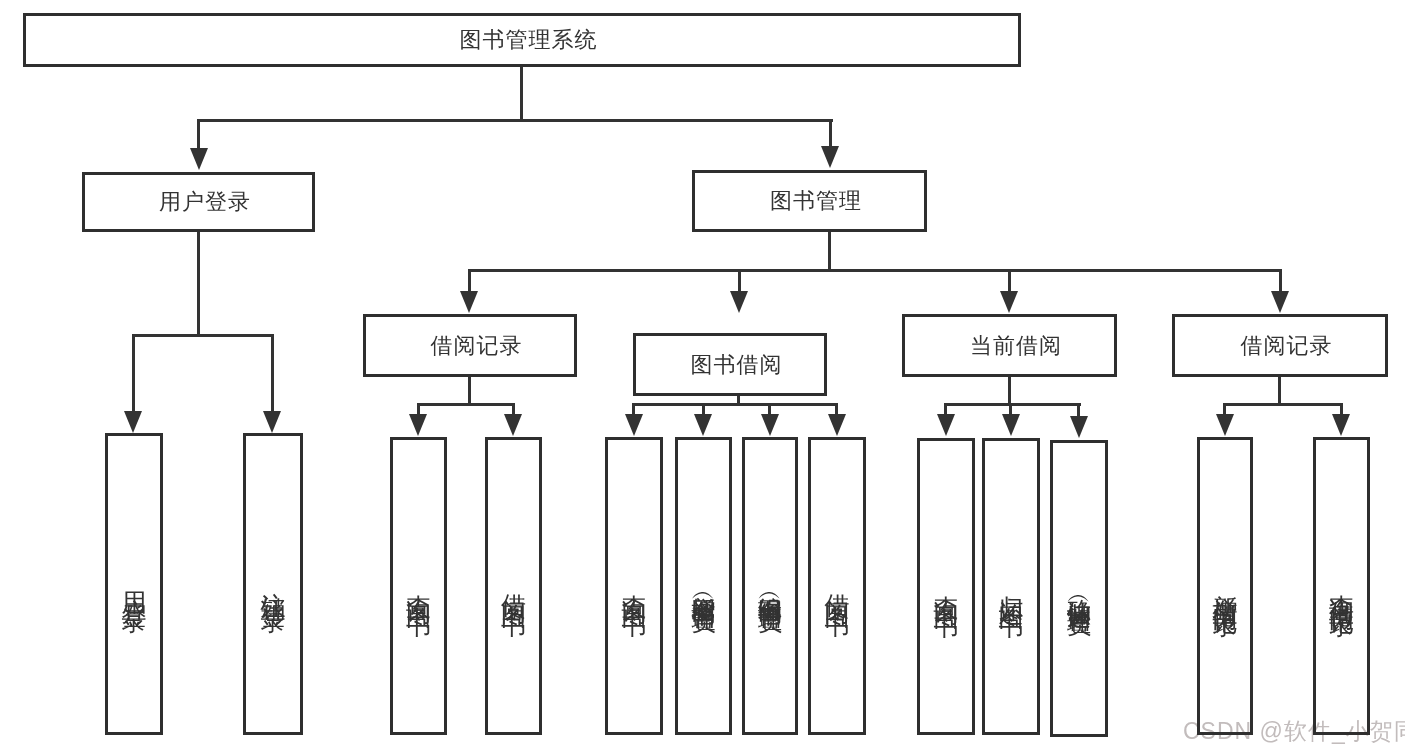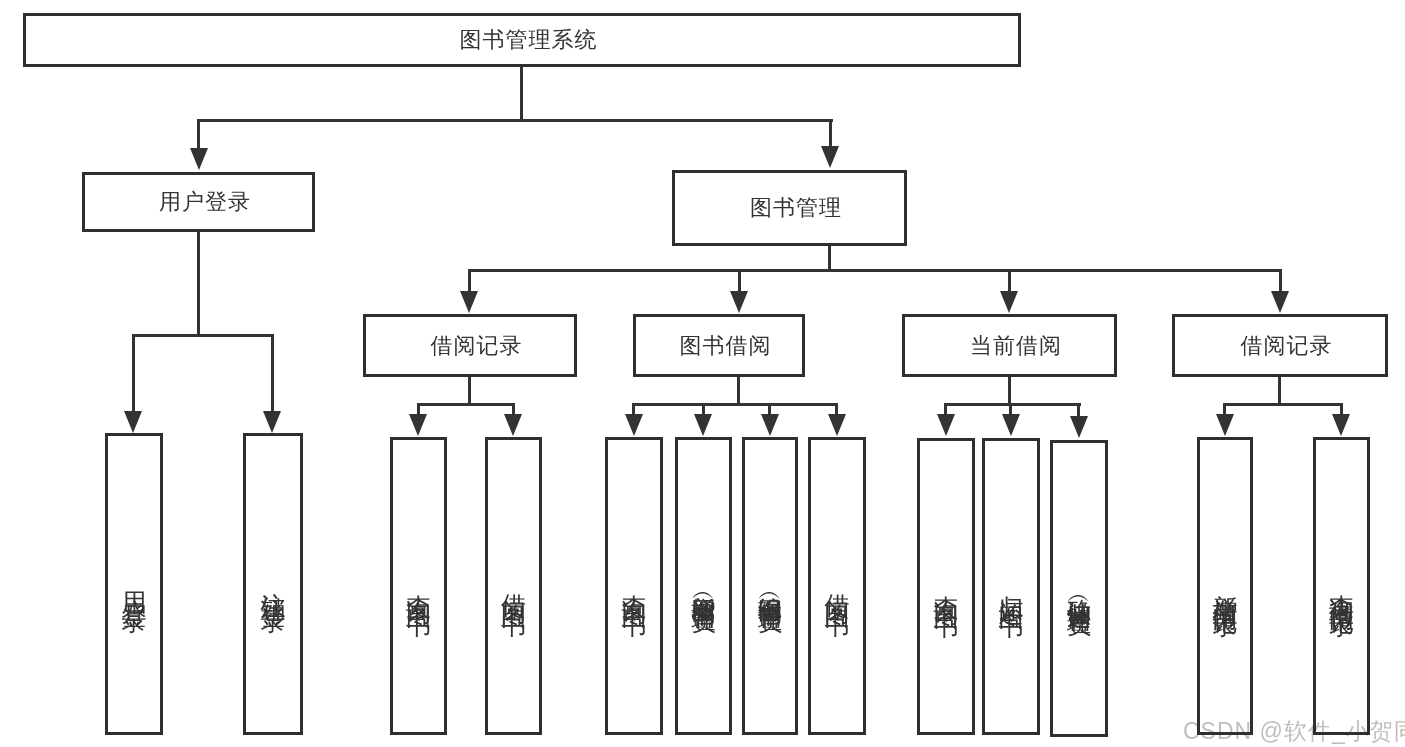--- a/index.html
+++ b/index.html
@@ -37,42 +37,42 @@
   <div class="box box-h" style="left:23px;top:13px;width:998px;height:54px;">图书管理系统</div>
 
   <div class="line" style="left:520px;top:67px;width:3px;height:54px;"></div>
   <div class="line" style="left:197px;top:119px;width:636px;height:3px;"></div>
   <div class="line" style="left:197px;top:119px;width:3px;height:32px;"></div>
   <div class="arrow" style="left:190px;top:148px;"></div>
   <div class="line" style="left:829px;top:119px;width:3px;height:30px;"></div>
   <div class="arrow" style="left:821px;top:146px;"></div>
 
   <div class="box box-h" style="left:82px;top:172px;width:233px;height:60px;">用户登录</div>
-  <div class="box box-h" style="left:672px;top:170px;width:235px;height:76px;">图书管理</div>
+  <div class="box box-h" style="left:692px;top:170px;width:235px;height:62px;">图书管理</div>
 
   <div class="line" style="left:197px;top:232px;width:3px;height:104px;"></div>
   <div class="line" style="left:132px;top:334px;width:142px;height:3px;"></div>
   <div class="line" style="left:132px;top:334px;width:3px;height:80px;"></div>
   <div class="arrow" style="left:124px;top:411px;"></div>
   <div class="line" style="left:271px;top:334px;width:3px;height:80px;"></div>
   <div class="arrow" style="left:263px;top:411px;"></div>
 
   <div class="line" style="left:828px;top:232px;width:3px;height:40px;"></div>
   <div class="line" style="left:468px;top:269px;width:814px;height:3px;"></div>
   <div class="line" style="left:468px;top:269px;width:3px;height:24px;"></div>
   <div class="arrow" style="left:460px;top:291px;"></div>
   <div class="line" style="left:738px;top:269px;width:3px;height:24px;"></div>
   <div class="arrow" style="left:730px;top:291px;"></div>
   <div class="line" style="left:1008px;top:269px;width:3px;height:24px;"></div>
   <div class="arrow" style="left:1000px;top:291px;"></div>
   <div class="line" style="left:1279px;top:269px;width:3px;height:24px;"></div>
   <div class="arrow" style="left:1271px;top:291px;"></div>
 
   <div class="box box-h" style="left:363px;top:314px;width:214px;height:63px;">借阅记录</div>
-  <div class="box box-h" style="left:633px;top:314px;width:172px;height:63px;">图书借阅</div>
+  <div class="box box-h" style="left:633px;top:333px;width:194px;height:63px;">图书借阅</div>
   <div class="box box-h" style="left:902px;top:314px;width:215px;height:63px;">当前借阅</div>
   <div class="box box-h" style="left:1172px;top:314px;width:216px;height:63px;">借阅记录</div>
 
   <div class="line" style="left:468px;top:377px;width:3px;height:29px;"></div>
   <div class="line" style="left:417px;top:403px;width:98px;height:3px;"></div>
   <div class="line" style="left:417px;top:403px;width:3px;height:13px;"></div>
   <div class="arrow" style="left:409px;top:414px;"></div>
   <div class="line" style="left:512px;top:403px;width:3px;height:13px;"></div>
   <div class="arrow" style="left:504px;top:414px;"></div>
 

